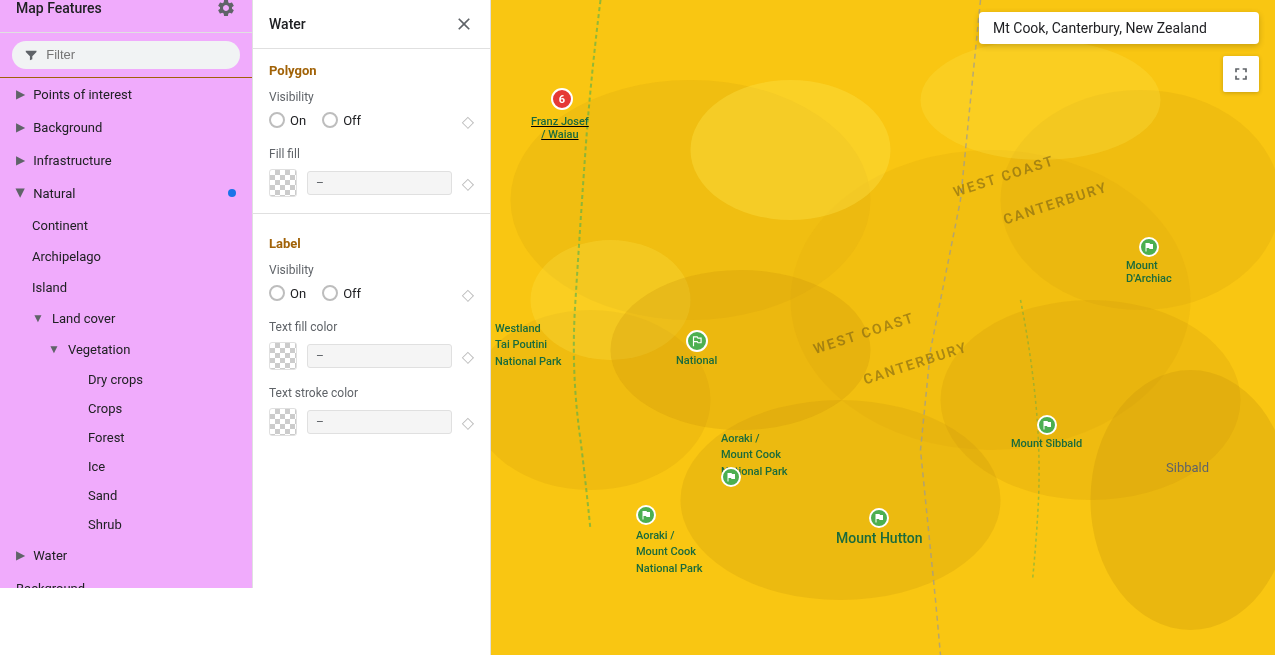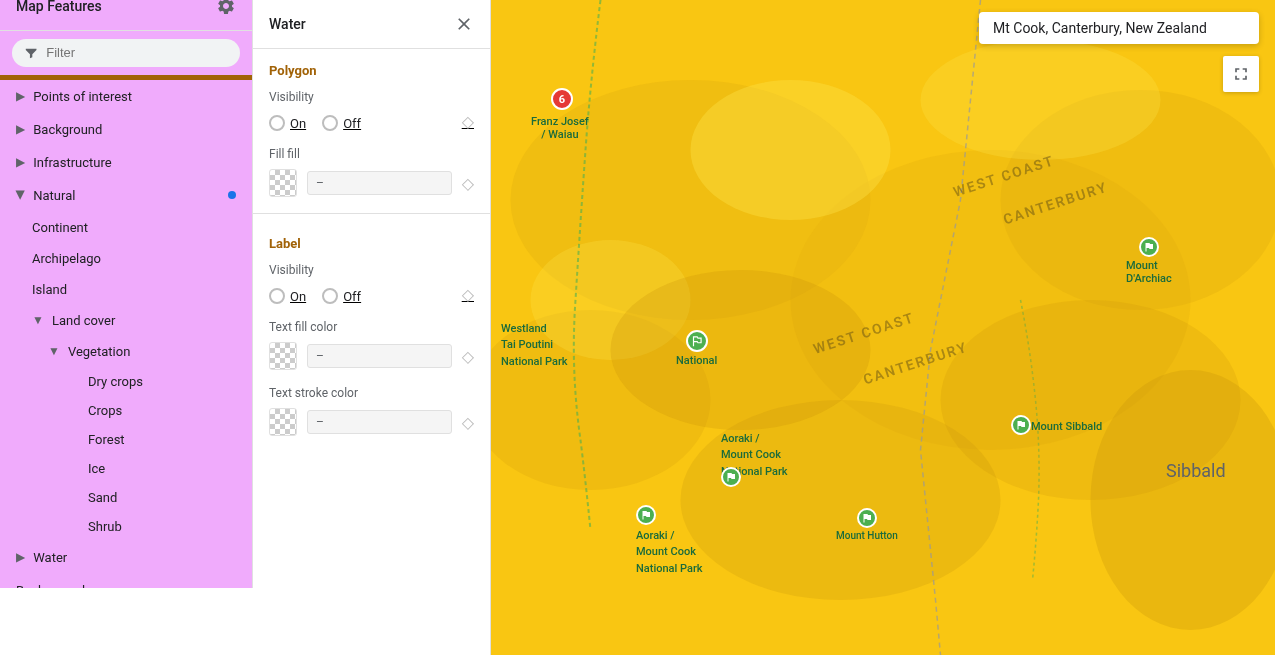--- a/index.html
+++ b/index.html
@@ -30,21 +30,21 @@
       color: #202124;
     }
     .gear-btn {
       cursor: pointer;
       color: #5f6368;
       display: flex;
       align-items: center;
     }
     .filter-bar {
       padding: 8px 12px;
-      border-bottom: 5px solid #a16207;
+      border-bottom: 1px solid #a16207;
     }
     .filter-input-wrap {
       display: flex;
       align-items: center;
       background: #f1f3f4;
       border-radius: 20px;
       padding: 6px 12px;
       gap: 8px;
     }
     .filter-input {
@@ -120,23 +120,22 @@
       color: #a16207;
       padding: 14px 16px 4px 16px;
     }
     .field-label {
       font-size: 12px;
       color: #5f6368;
       padding: 8px 16px 4px 16px;
     }
     .visibility-row {
       display: flex;
-      align-items: flex-end;
+      align-items: flex-start;
       padding: 4px 16px 8px 16px;
-      text-decoration: underline;
     }
     .radio-group {
       display: flex;
       align-items: center;
       gap: 16px;
     }
     .radio-opt {
       display: flex;
       align-items: center;
       gap: 5px;
@@ -222,20 +221,21 @@
       box-shadow: 0 1px 4px rgba(0,0,0,0.2);
       cursor: pointer;
       top: 60px;
     }
     .poi-marker {
       position: absolute;
       display: flex;
       flex-direction: column;
       align-items: flex-start;
       pointer-events: none;
+      text-decoration: underline;
     }
     .route-marker {
       position: absolute;
       width: 22px; height: 22px;
       background: #e53935;
       border-radius: 50%;
       border: 2px solid #fff;
       display: flex; align-items: center; justify-content: center;
       color: #fff;
       font-size: 11px;
@@ -444,21 +444,21 @@
 
   <div style="position:absolute; top:330px; left:185px; display:flex; flex-direction:column; align-items:center;">
     <div style="width:22px;height:22px;background:#4caf50;border-radius:50%;border:2px solid #fff;display:flex;align-items:center;justify-content:center;">
       <svg width="14" height="14" viewBox="0 0 24 24" fill="#fff">
           <path d="M14 6l-1-2H5v17h2v-7h5l1 2h7V6h-6zm4 8h-4l-1-2H7V6h5l1 2h5v6z"></path>
         </svg>
     </div>
     <span style="font-size:11px;color:#1a6b3c;font-weight:500;white-space:nowrap;margin-top:2px;">National</span>
   </div>
 
-  <div style="position:absolute; top:320px; left:10px;">
+  <div style="position:absolute; top:320px; left:4px;">
     <span style="font-size:11px;color:#1a6b3c;font-weight:500;line-height:1.4;">Westland<br>Tai Poutini<br>National Park</span>
   </div>
 
   <div style="position:absolute; top:430px; left:230px;">
     <span style="font-size:11px;color:#1a6b3c;font-weight:500;line-height:1.4;">Aoraki /<br>Mount Cook<br>National Park</span>
   </div>
 
   <div style="position:absolute;top:467px;left:230px;display:flex;align-items:center;justify-content:center;">
     <div style="width:20px;height:20px;background:#4caf50;border-radius:50%;border:2px solid #fff;display:flex;align-items:center;justify-content:center;">
       <svg width="12" height="12" viewBox="0 0 24 24" fill="#fff">
@@ -475,43 +475,43 @@
     </div>
     <span style="font-size:11px;color:#1a6b3c;font-weight:500;line-height:1.4;">Aoraki /<br>Mount Cook<br>National Park</span>
   </div>
 
   <div style="position:absolute; top:508px; left:345px;display:flex;flex-direction:column;align-items:center;">
     <div style="width:20px;height:20px;background:#4caf50;border-radius:50%;border:2px solid #fff;display:flex;align-items:center;justify-content:center;">
       <svg width="12" height="12" viewBox="0 0 24 24" fill="#fff">
           <path d="M14 6l-1-2H5v17h2v-7h5l1 2h7V6h-6z"></path>
         </svg>
     </div>
-    <span style="font-size:10px;color:#1a6b3c;font-weight:500;white-space:nowrap;margin-top:2px;">Mount Hutton</span>
-  </div>
-
-  <div style="position:absolute; top:415px; left:520px;display:flex;flex-direction:row;align-items:center;">
+    <span style="font-size:14px;color:#1a6b3c;font-weight:500;white-space:nowrap;margin-top:2px;">Mount Hutton</span>
+  </div>
+
+  <div style="position:absolute; top:415px; left:520px;display:flex;flex-direction:column;align-items:center;">
     <div style="width:20px;height:20px;background:#4caf50;border-radius:50%;border:2px solid #fff;display:flex;align-items:center;justify-content:center;">
       <svg width="12" height="12" viewBox="0 0 24 24" fill="#fff">
           <path d="M14 6l-1-2H5v17h2v-7h5l1 2h7V6h-6z"></path>
         </svg>
     </div>
     <span style="font-size:11px;color:#1a6b3c;font-weight:500;white-space:nowrap;margin-top:2px;">Mount Sibbald</span>
   </div>
 
   <div style="position:absolute; top:237px; left:635px;display:flex;flex-direction:column;align-items:center;">
     <div style="width:20px;height:20px;background:#4caf50;border-radius:50%;border:2px solid #fff;display:flex;align-items:center;justify-content:center;">
       <svg width="12" height="12" viewBox="0 0 24 24" fill="#fff">
           <path d="M14 6l-1-2H5v17h2v-7h5l1 2h7V6h-6z"></path>
         </svg>
     </div>
     <span style="font-size:11px;color:#1a6b3c;font-weight:500;white-space:nowrap;text-align:left;margin-top:2px;">Mount<br>D'Archiac</span>
   </div>
 
   <div style="position:absolute; top:460px; left:675px;">
-    <span style="font-size:18px;color:#5f6368;font-weight:400;">Sibbald</span>
+    <span style="font-size:13px;color:#5f6368;font-weight:400;">Sibbald</span>
   </div>
 
   <div style="position:absolute; top:168px; left:460px; transform:rotate(-18deg);">
     <span style="font-size:14px;font-weight:600;color:rgba(100,80,20,0.5);letter-spacing:2px;text-transform:uppercase;">WEST COAST</span>
   </div>
   <div style="position:absolute; top:195px; left:510px; transform:rotate(-18deg);">
     <span style="font-size:14px;font-weight:600;color:rgba(100,80,20,0.5);letter-spacing:2px;text-transform:uppercase;">CANTERBURY</span>
   </div>
   <div style="position:absolute; top:325px; left:320px; transform:rotate(-18deg);">
     <span style="font-size:14px;font-weight:600;color:rgba(100,80,20,0.5);letter-spacing:2px;text-transform:uppercase;">WEST COAST</span>

